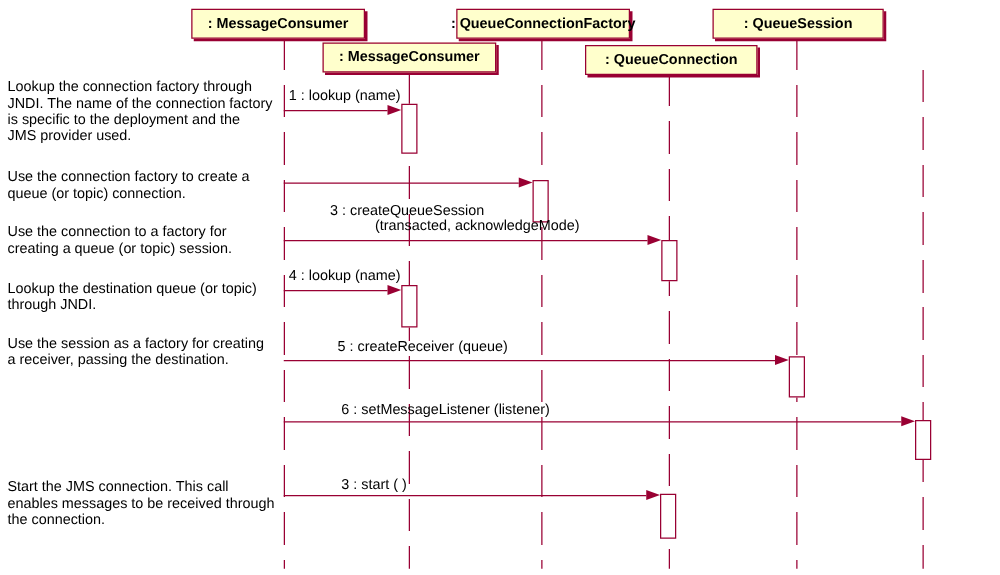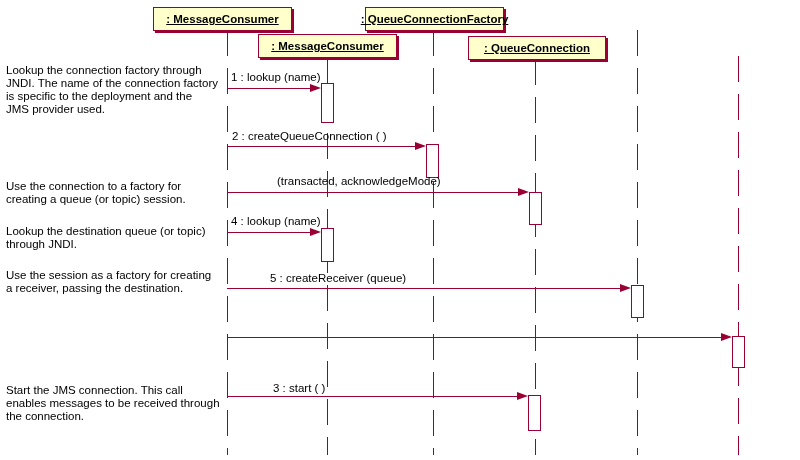--- a/index.html
+++ b/index.html
@@ -3,21 +3,21 @@
 <meta charset="utf-8">
 <style>
   html,body{margin:0;padding:0;background:#fff;}
   #canvas{position:relative;width:800px;height:460px;background:#fff;overflow:hidden;
           font-family:"Liberation Sans",sans-serif;color:var(--text,#000);}
   .lifeline{position:absolute;width:1px;
             background:repeating-linear-gradient(to bottom,var(--line) 0 26px,transparent 26px 38px);}
   .obox{position:absolute;height:22px;background:var(--object_fill);border:1px solid var(--line);
         box-shadow:2px 2px 0 var(--line);display:flex;align-items:center;justify-content:center;
         font-size:11.5px;font-weight:bold;}
-  .obox span{text-decoration:underline;white-space:nowrap;padding:0 3px;}
+  .obox span{white-space:nowrap;padding:0 3px;}
   .act{position:absolute;width:13px;background:#fff;border:1px solid var(--line);box-sizing:border-box;}
   .aline{position:absolute;height:1px;background:var(--line);}
   .ahead{position:absolute;width:0;height:0;border-top:4px solid transparent;
          border-bottom:4px solid transparent;border-left:11px solid var(--line);}
   .mlabel{position:absolute;font-size:11.5px;white-space:nowrap;}
   .note{position:absolute;left:6px;width:240px;font-size:11.5px;line-height:12.9px;white-space:pre-line;}
 </style>
 </head>
 <body>
 
@@ -34,20 +34,23 @@
     <span>: MessageConsumer</span>
     </div>
   <div class="obox" style="left:258px;top:34px;width:137px">
     <span>: MessageConsumer</span>
     </div>
   <div class="obox" style="left:365px;top:7px;width:137px">
     <span>: QueueConnectionFactory</span>
     </div>
   <div class="obox" style="left:468px;top:36px;width:136px">
     <span>: QueueConnection</span>
+    </div>
+  <div class="obox" style="left:570px;top:7px;width:135px">
+    <span>: QueueSession</span>
     </div>
 
   <div class="act" style="left:321px;top:83px;height:40px"></div>
   <div class="act" style="left:426px;top:144px;height:34px"></div>
   <div class="act" style="left:529px;top:192px;height:33px"></div>
   <div class="act" style="left:321px;top:228px;height:34px"></div>
   <div class="act" style="left:631px;top:285px;height:33px"></div>
   <div class="act" style="left:732px;top:336px;height:32px"></div>
   <div class="act" style="left:528px;top:395px;height:36px"></div>
 
@@ -66,30 +69,33 @@
   <div class="aline" style="left:227px;top:288px;width:393px"></div>
   <div class="ahead" style="left:620px;top:284px"></div>
 
   <div class="aline" style="left:227px;top:337px;width:494px"></div>
   <div class="ahead" style="left:721px;top:333px"></div>
 
   <div class="aline" style="left:227px;top:396px;width:290px"></div>
   <div class="ahead" style="left:517px;top:392px"></div>
 
   <span class="mlabel" style="left:231px;top:71px">1 : lookup (name)</span>
-  <span class="mlabel" style="left:232px;top:130px">2 : createQueueConnection ( )</span>
-  <span class="mlabel" style="left:277px;top:175px">(transacted, acknowledgeMode)</span>
+  <span class="mlabel" style="left:264px;top:163px">3 : createQueueSession</span>
+  <span class="mlabel" style="left:300px;top:175px">(transacted, acknowledgeMode)</span>
   <span class="mlabel" style="left:231px;top:215px">4 : lookup (name)</span>
   <span class="mlabel" style="left:270px;top:272px">5 : createReceiver (queue)</span>
+  <span class="mlabel" style="left:273px;top:322px">6 : setMessageListener (listener)</span>
   <span class="mlabel" style="left:273px;top:382px">3 : start ( )</span>
 
   <div class="note" style="top:64px">Lookup the connection factory through
 JNDI. The name of the connection factory
 is specific to the deployment and the
 JMS provider used.</div>
+  <div class="note" style="top:136px">Use the connection factory to create a
+queue (or topic) connection.</div>
   <div class="note" style="top:225px">Lookup the destination queue (or topic)
 through JNDI.</div>
   <div class="note" style="top:180px">Use the connection to a factory for
 creating a queue (or topic) session.</div>
   <div class="note" style="top:269px">Use the session as a factory for creating
 a receiver, passing the destination.</div>
   <div class="note" style="top:384px">Start the JMS connection. This call
 enables messages to be received through
 the connection.</div>
 

